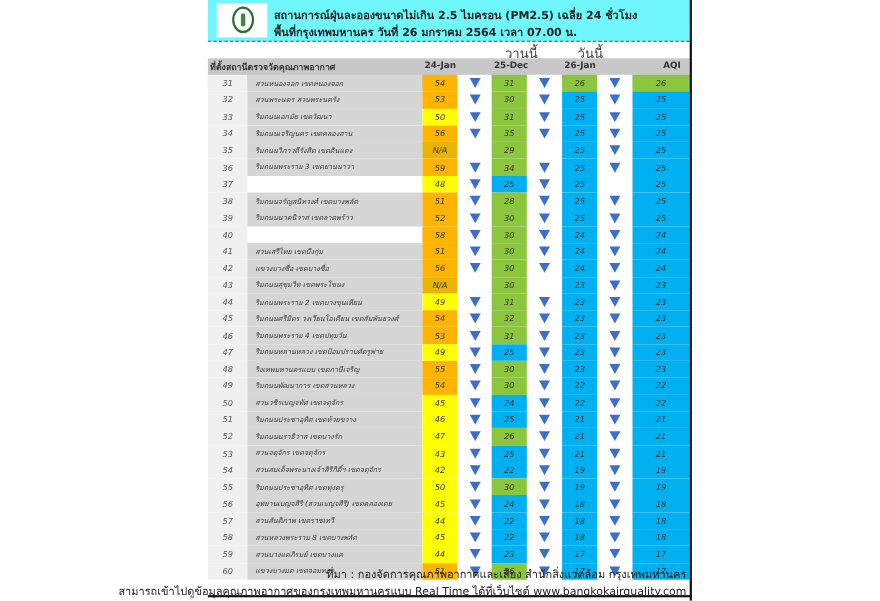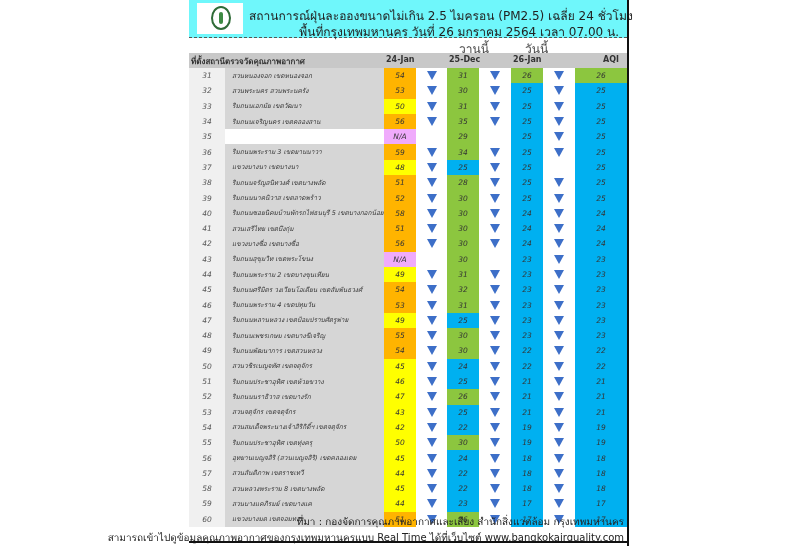--- a/index.html
+++ b/index.html
@@ -5,21 +5,21 @@
   html, body { margin:0; padding:0; background:#ffffff; }
   body { width:800px; height:546px; position:relative; overflow:hidden;
          font-family:"DejaVu Sans", sans-serif; color:#333; }
   .sheet { position:absolute; left:189px; top:0; width:439px; height:546px; }
   .header { position:absolute; left:0; top:0; width:438px; height:37px; background:#6ff7fb;
             border-bottom:1px dashed #555; }
   .logo-box { position:absolute; left:8px; top:3px; width:46px; height:31px; background:#fff; }
   .logo { position:absolute; left:14px; top:3px; width:20px; height:24px; border:2px solid #2f6b37;
           border-radius:50%; box-sizing:border-box; }
   .logo::after { content:""; position:absolute; left:6px; top:4px; width:4px; height:12px; background:#3d8a43; border-radius:2px; }
-  .title1, .title2 { position:absolute; left:60px; width:370px; text-align:right; font-size:12px; color:#222; font-weight:normal; white-space:nowrap; }
+  .title1, .title2 { position:absolute; left:60px; width:370px; text-align:left; font-size:10px; color:#222; font-weight:bold; white-space:nowrap; }
   .title1 { top:6px; }
   .title2 { top:22px; }
   .right-border { position:absolute; left:438px; top:0; width:2px; height:546px; background:#111; }
   .subhdr { position:absolute; top:39px; font-size:12px; color:#444; }
   .colhdr-row { position:absolute; left:0; top:53px; width:438px; height:27px; background:#c8c8c8; }
   .colhdr-row span { position:absolute; top:2px; font-size:8px; font-weight:bold; color:#333; white-space:nowrap; }
   .rows { position:absolute; left:0; top:68px; width:438px;font-style:italic; }
   .row { position:relative; height:15.3px; font-size:7.5px; }
   .row > div { position:absolute; top:0; height:100%; display:flex; align-items:center; justify-content:center; box-sizing:border-box; }
   .c-num { left:0; width:36px; background:#f0f0f0; color:#555; }
@@ -29,21 +29,21 @@
   .c-d2 { left:258px; width:32px; }
   .c-a2 { left:290px; width:32px; background:#fff; }
   .c-d3 { left:322px; width:32px; }
   .c-a3 { left:354px; width:32px; background:#fff; }
   .c-aqi { left:386px; width:52px; }
   .arrow { width:0; height:0; border-left:5px solid transparent; border-right:5px solid transparent; border-top:9px solid #3d6fc8; }
   .lv-orange { background:#ffb400; }
   .lv-yellow { background:#ffff00; }
   .lv-green  { background:#8cc63f; }
   .lv-blue   { background:#00b0f0; }
-  .lv-white  { background:#f0abfc; }
+  .lv-white  { background:#eab308; }
   .footer1 { position:absolute; right:4px; top:514px; font-size:10px; color:#222; white-space:nowrap; }
   .footer2 { position:absolute; right:4px; top:530px; font-size:10px; color:#222; white-space:nowrap; }
   .bottom-line { position:absolute; left:0; top:541px; width:440px; height:2px; background:#111; }
 </style>
 </head>
 <body>
 
 <div class="sheet">
   <div class="header">
     <div class="logo-box">
@@ -128,20 +128,21 @@
           <div class="arrow"></div>
         </div>
         <div class="c-d3 lv-blue">25</div>
         <div class="c-a3">
           <div class="arrow"></div>
         </div>
         <div class="c-aqi lv-blue">25</div>
       </div>
       <div class="row">
         <div class="c-num">35</div>
+        <div class="c-name">ริมถนนวิภาวดีรังสิต เขตดินแดง</div>
         <div class="c-d1 lv-white">N/A</div>
         <div class="c-a1"></div>
         <div class="c-d2 lv-green">29</div>
         <div class="c-a2"></div>
         <div class="c-d3 lv-blue">25</div>
         <div class="c-a3">
           <div class="arrow"></div>
         </div>
         <div class="c-aqi lv-blue">25</div>
       </div>
@@ -157,21 +158,20 @@
           <div class="arrow"></div>
         </div>
         <div class="c-d3 lv-blue">25</div>
         <div class="c-a3">
           <div class="arrow"></div>
         </div>
         <div class="c-aqi lv-blue">25</div>
       </div>
       <div class="row">
         <div class="c-num">37</div>
-        <div class="c-name">แขวงบางนา เขตบางนา</div>
         <div class="c-d1 lv-yellow">48</div>
         <div class="c-a1">
           <div class="arrow"></div>
         </div>
         <div class="c-d2 lv-blue">25</div>
         <div class="c-a2">
           <div class="arrow"></div>
         </div>
         <div class="c-d3 lv-blue">25</div>
         <div class="c-a3"></div>
@@ -206,21 +206,20 @@
           <div class="arrow"></div>
         </div>
         <div class="c-d3 lv-blue">25</div>
         <div class="c-a3">
           <div class="arrow"></div>
         </div>
         <div class="c-aqi lv-blue">25</div>
       </div>
       <div class="row">
         <div class="c-num">40</div>
-        <div class="c-name">ริมถนนซอยนิคมบ้านพักรถไฟธนบุรี 5 เขตบางกอกน้อย</div>
         <div class="c-d1 lv-orange">58</div>
         <div class="c-a1">
           <div class="arrow"></div>
         </div>
         <div class="c-d2 lv-green">30</div>
         <div class="c-a2">
           <div class="arrow"></div>
         </div>
         <div class="c-d3 lv-blue">24</div>
         <div class="c-a3">
@@ -338,21 +337,21 @@
           <div class="arrow"></div>
         </div>
         <div class="c-d3 lv-blue">23</div>
         <div class="c-a3">
           <div class="arrow"></div>
         </div>
         <div class="c-aqi lv-blue">23</div>
       </div>
       <div class="row">
         <div class="c-num">48</div>
-        <div class="c-name">ริมถนนเพชรเกษม เขตบางขีเจริญ</div>
+        <div class="c-name">ริงเทพมหานครแบบ เขตภาษีเจริญ</div>
         <div class="c-d1 lv-orange">55</div>
         <div class="c-a1">
           <div class="arrow"></div>
         </div>
         <div class="c-d2 lv-green">30</div>
         <div class="c-a2">
           <div class="arrow"></div>
         </div>
         <div class="c-d3 lv-blue">23</div>
         <div class="c-a3">

